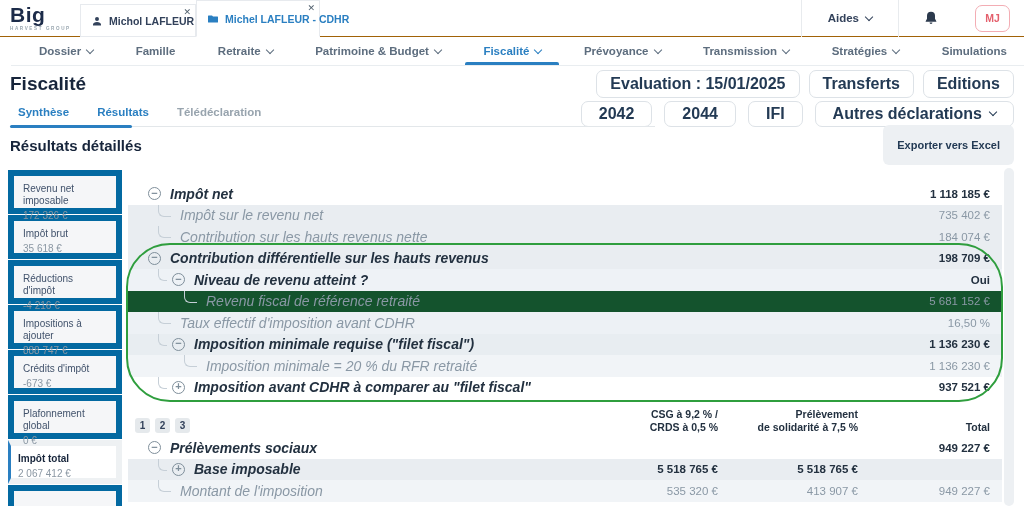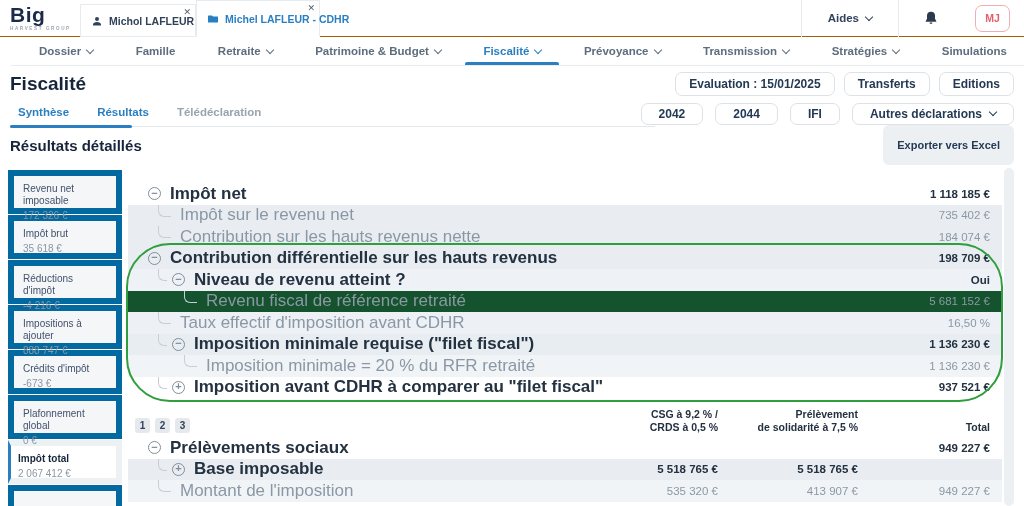--- a/index.html
+++ b/index.html
@@ -41,21 +41,21 @@
     height:3px; background:#2a7fc1; border-radius:2px 2px 0 0; }
   .chev { width:6px; height:6px; border-right:1.6px solid currentColor; border-bottom:1.6px solid currentColor;
     transform:rotate(45deg); margin-top:-3px; flex:none; }
 
   
   .pagehead { position:absolute; left:0; top:66px; width:1024px; height:36px; display:flex;
     align-items:center; padding:0 10px; }
   .page-title { font-size:19px; font-weight:800; color:#17253b; }
   .head-buttons { margin-left:auto; display:flex; gap:9px; }
   .btn { border:1px solid #dde2e7; background:#fff; border-radius:7px; padding:4px 13px;
-    font-size:12px; font-weight:700; color:#233a54; white-space:nowrap; cursor:pointer;
+    font-size:16px; font-weight:700; color:#233a54; white-space:nowrap; cursor:pointer;
     font-family:"Liberation Sans", sans-serif; display:flex; align-items:center; gap:8px; }
 
   
   .subrow { position:absolute; left:0; top:100px; width:1024px; height:27px; display:flex; align-items:center; }
   .subtabs { display:flex; align-items:flex-end; height:27px; position:relative; margin-left:10px; }
   .subtab { font-size:11.5px; font-weight:600; padding:0 20px 9px 8px; cursor:pointer; }
   .subtab.blue { color:#2a7fc1; }
   .subtab.gray { color:#98a4ae; }
   .subline-gray { position:absolute; left:0; bottom:0; width:645px; height:1px; background:#e3e7ea; }
   .subline-blue { position:absolute; left:0; bottom:-1px; width:122px; height:3px; background:#2a7fc1; border-radius:2px; }
@@ -86,21 +86,21 @@
   .bg1 { background:#e9edf1; } .bg2 { background:#eef2f6; } .bg3 { background:#14532d; }
   .bg4 { background:#edf1f5; } .bg5 { background:#e8edf1; } .bg6 { background:#f1f4f7; } .bg0 { background:transparent; }
   .tico { width:13px; height:13px; border:1px solid #7f8f9b; border-radius:50%; color:#7f8f9b;
     display:inline-flex; align-items:center; justify-content:center; font-size:11px; line-height:11px;
     font-weight:700; margin-right:9px; flex:none; cursor:pointer; background:transparent; }
   .tico.minus::before { content:"−"; margin-top:-1px; }
   .tico.plus::before { content:"+"; margin-top:-1px; }
   .elbow { width:13px; height:12px; border-left:1px solid #c6cfd7; border-bottom:1px solid #c6cfd7;
     border-bottom-left-radius:6px; margin:-9px 9px 0 0; flex:none; }
   .elbow.pre { margin-right:5px; width:9px; }
-  .tlabel { flex:1; font-size:17px; color:#8a98a5; white-space:nowrap; overflow:hidden; }
+  .tlabel { flex:1; font-size:14px; color:#8a98a5; white-space:nowrap; overflow:hidden;font-style:italic; }
   .tval { font-size:11.5px; color:#8a98a5; text-align:right; white-space:nowrap; }
   .trow.bold .tlabel, .trow.bold .tval { color:#233140; font-weight:700; }
 
   .oval { position:absolute; left:-2px; top:60px; width:877px; height:159px; border:2.4px solid #2f9e3e;
     border-radius:44px; pointer-events:none; }
 
   
   .band { display:flex; align-items:flex-end; margin-top:9px; height:30px; padding:0 12px 4px 7px; }
   .pager { display:flex; gap:5px; }
   .chip { min-width:15px; height:15px; background:#e5e9ec; border-radius:3px; font-size:10px; font-weight:700;

